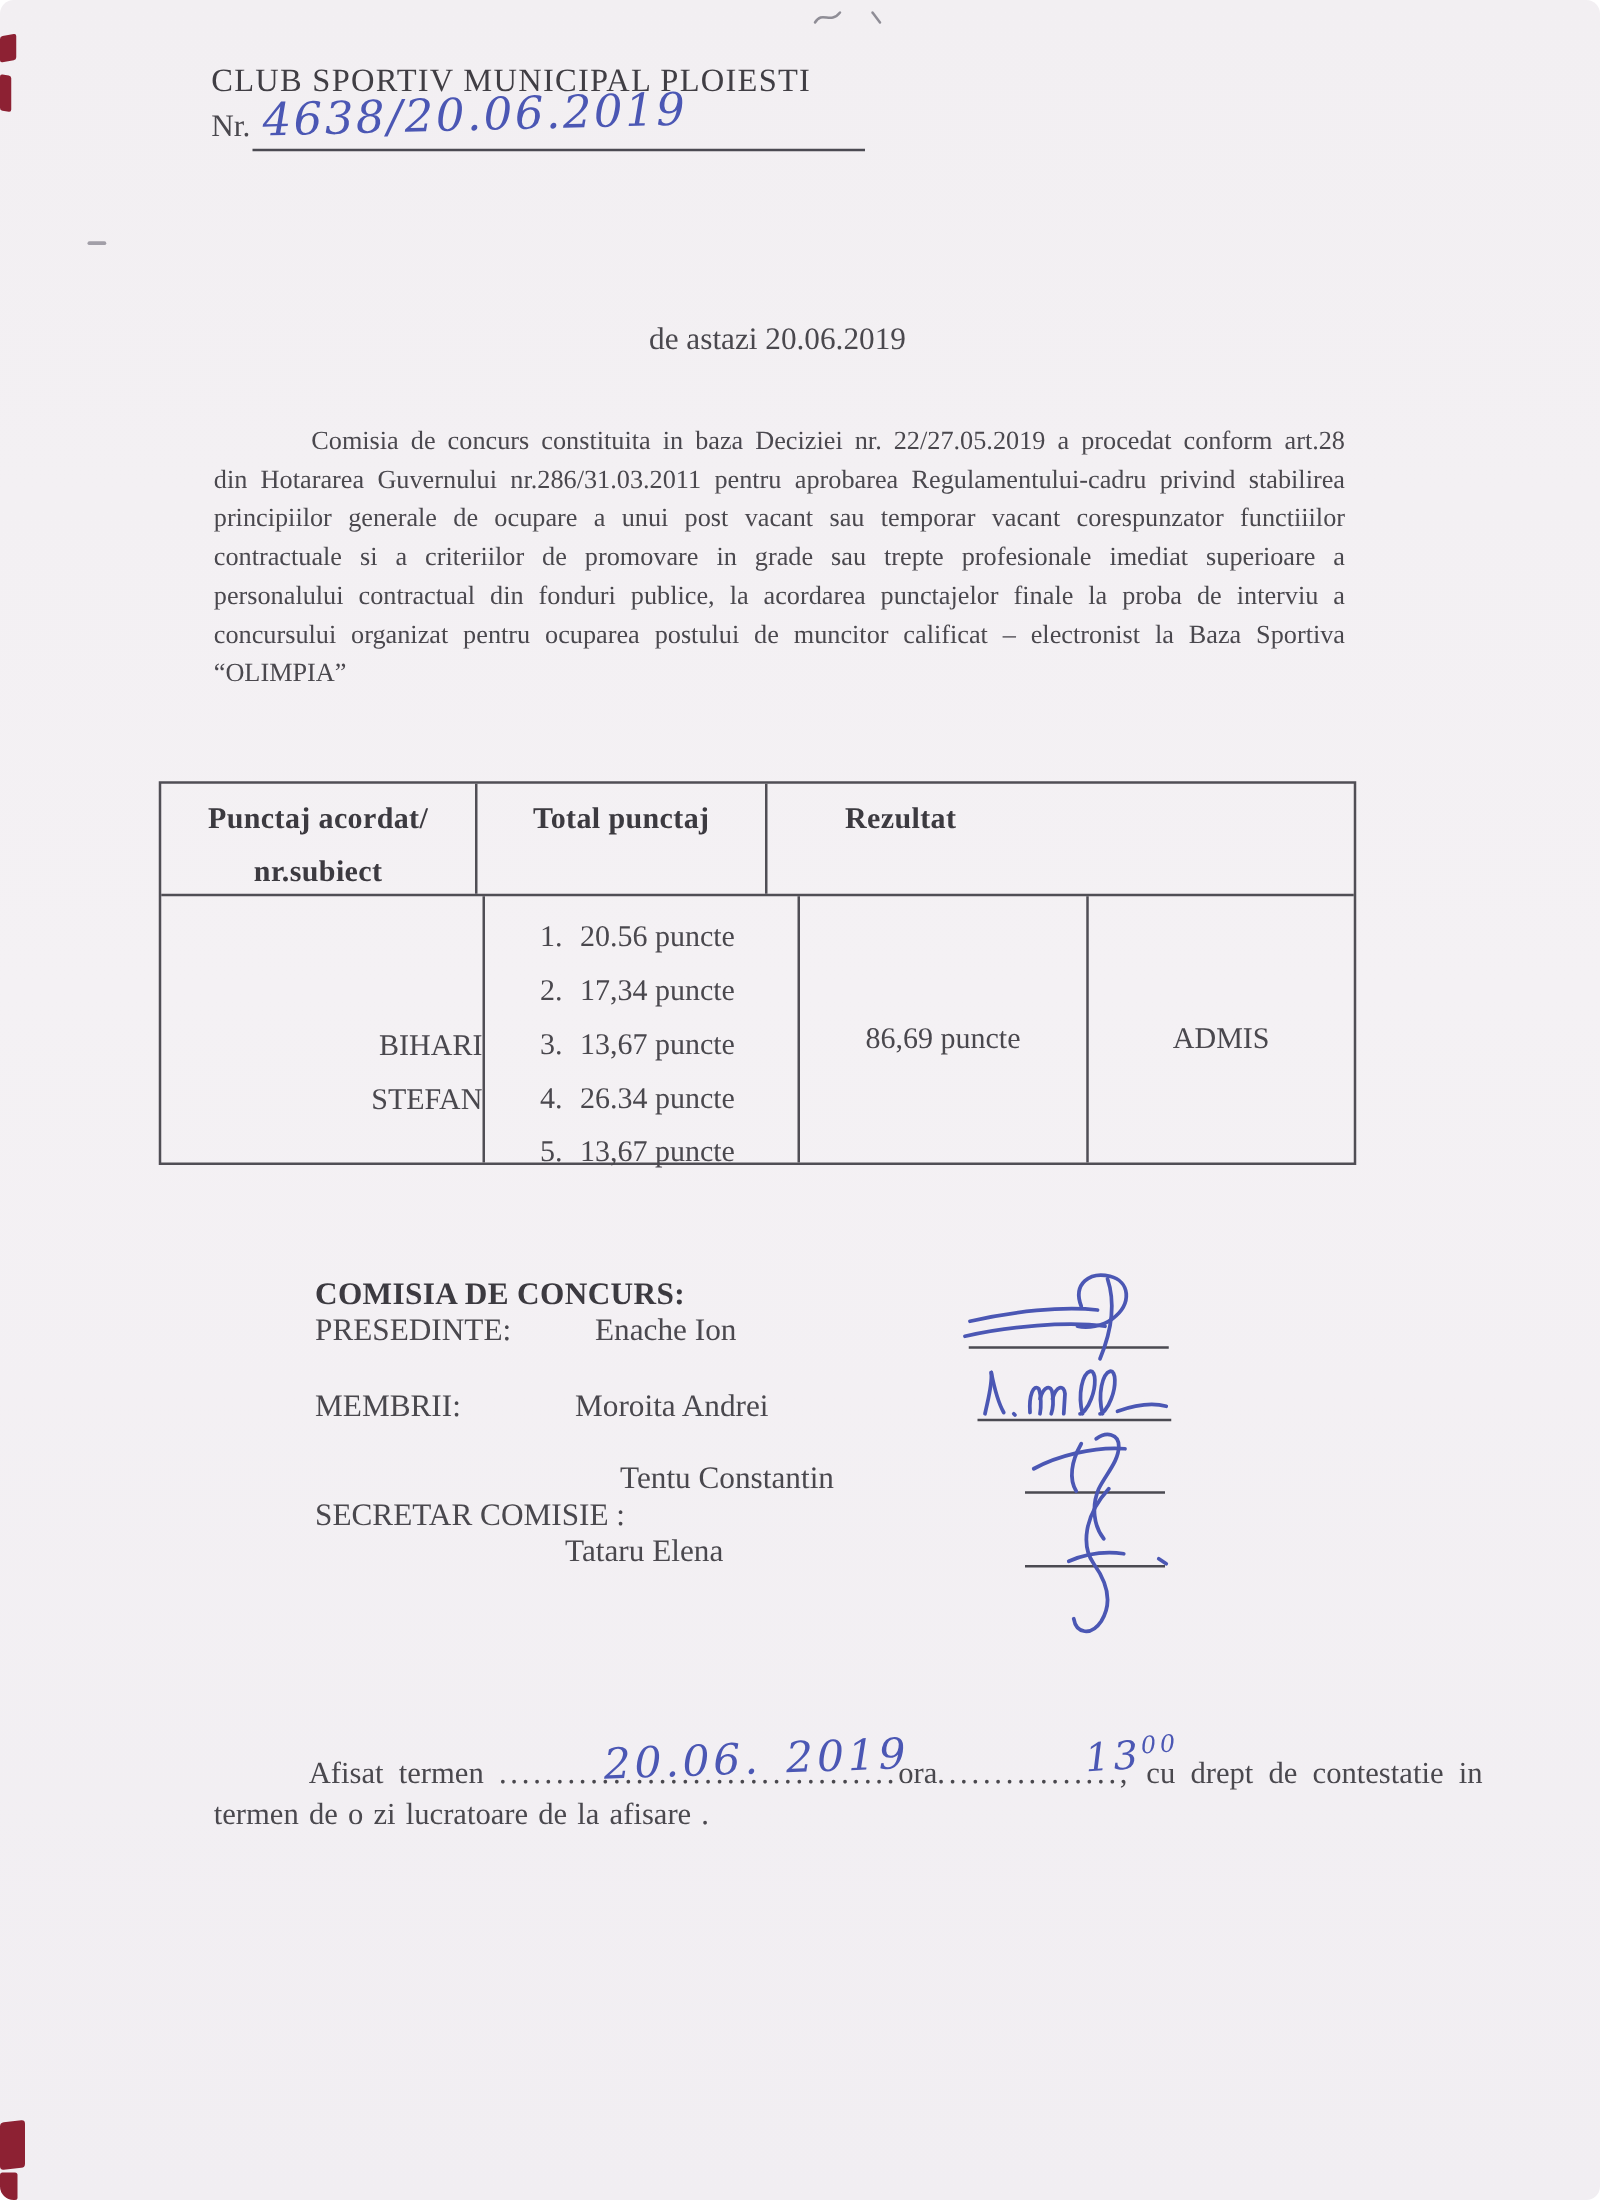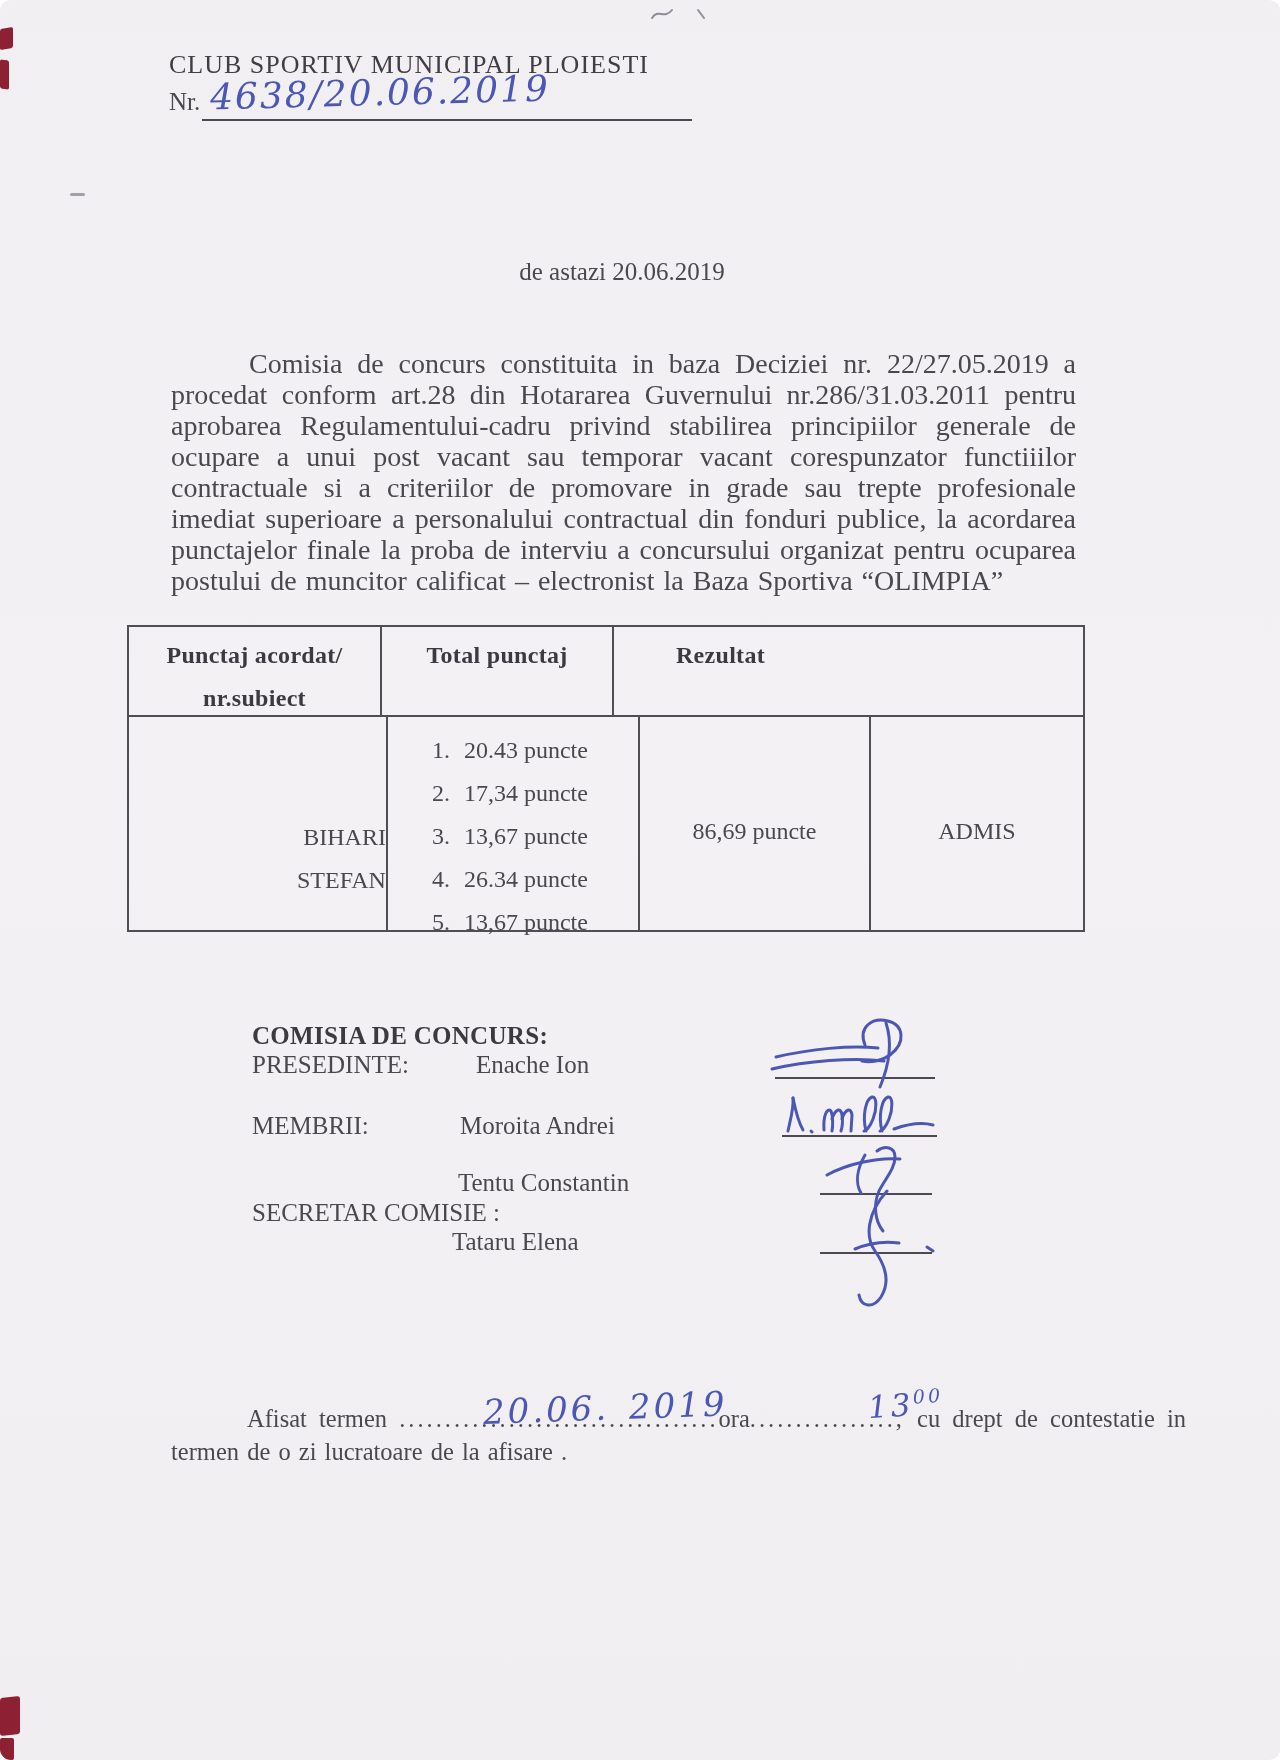--- a/index.html
+++ b/index.html
@@ -21,21 +21,21 @@
   
   .org{left:169px;top:50px;font-size:26px;letter-spacing:1px;color:#403e44;}
   .nr-label{left:169px;top:88px;font-size:25px;}
   .nr-value{left:210px;top:72px;font-size:36px;letter-spacing:2px;transform:rotate(-1.5deg);white-space:nowrap;}
   .hw{font-family:"DejaVu Serif", serif;font-style:italic;color:var(--ink_blue);}
   .nr-underline{left:202px;top:119px;width:490px;height:2px;background:#4b4a52;}
   
   .title{left:0;right:36px;top:222px;text-align:center;font-size:29px;font-style:italic;letter-spacing:0.5px;color:#45434a;}
   .subtitle{left:0;right:36px;top:258px;text-align:center;font-size:25px;}
   
-  .paragraph{left:171px;top:348px;width:905px;font-size:28px;line-height:31px;text-align:justify;text-indent:78px;word-spacing:2px;}
+  .paragraph{left:171px;top:337px;width:905px;font-size:21px;line-height:31px;text-align:justify;text-indent:78px;word-spacing:2px;}
   
   .doc-table{left:127px;top:625px;width:958px;border:2px solid #504e55;box-sizing:border-box;}
   .trow{display:flex;box-sizing:border-box;}
   .thead{height:90px;border-bottom:2px solid #504e55;}
   .tbody{height:213px;}
   .cell{box-sizing:border-box;border-right:2px solid #504e55;overflow:visible;}
   .cell:last-child{border-right:none;}
   .c1{width:260px;} .c2{width:253px;} .c3{width:232px;} .c4{width:213px;}
   .hcell{padding-top:7px;text-align:center;font-weight:bold;font-size:24px;line-height:43px;color:var(--bold_gray);letter-spacing:0.3px;}
   .name-cell{text-align:right;font-size:24px;line-height:43px;transform:translateY(99px);}
@@ -105,42 +105,42 @@
     </div>
     <div class="trow tbody">
       <div class="cell c1">
         <div class="name-cell">
           <div>BIHARI</div>
           <div>STEFAN</div>
         </div>
       </div>
       <div class="cell c2">
         <div class="score-list">
-          <div><span class="score-num">1.</span><span>20.43 puncte</span></div>
+          <div><span class="score-num">1.</span><span>20.56 puncte</span></div>
           <div><span class="score-num">2.</span><span>17,34 puncte</span></div>
           <div><span class="score-num">3.</span><span>13,67 puncte</span></div>
           <div><span class="score-num">4.</span><span>26.34 puncte</span></div>
           <div><span class="score-num">5.</span><span>13,67 puncte</span></div>
         </div>
       </div>
       <div class="cell c3">
         <div class="center-cell">86,69 puncte</div>
       </div>
       <div class="cell c4">
         <div class="center-cell">ADMIS</div>
       </div>
     </div>
   </div>
 
   <div class="abs comisia-heading">COMISIA DE CONCURS:</div>
   <span class="abs c-label" style="left:252px;top:1051px;">PRESEDINTE:</span>
   <span class="abs c-name" style="left:460px;top:1051px;margin-left:16px;">Enache Ion</span>
   <span class="abs c-label" style="left:252px;top:1112px;">MEMBRII:</span>
   <span class="abs c-name" style="left:460px;top:1112px;">Moroita Andrei</span>
-  <span class="abs c-name" style="left:458px;top:1169px;">Tentu Constantin</span>
+  <span class="abs c-name" style="left:496px;top:1169px;">Tentu Constantin</span>
   <span class="abs c-label" style="left:252px;top:1199px;">SECRETAR COMISIE :</span>
   <span class="abs c-name" style="left:452px;top:1228px;">Tataru Elena</span>
 
   <div class="abs sigline" style="left:775px;top:1077px;width:160px;"></div>
   <div class="abs sigline" style="left:782px;top:1135px;width:155px;"></div>
   <div class="abs sigline" style="left:820px;top:1193px;width:112px;"></div>
   <div class="abs sigline" style="left:820px;top:1252px;width:112px;"></div>
 
   <svg class="abs sig-svg" style="left:770px;top:1015px;" width="175" height="75" viewBox="0 0 175 75">
     <path d="M6,42 C40,34 80,30 108,33"></path>

